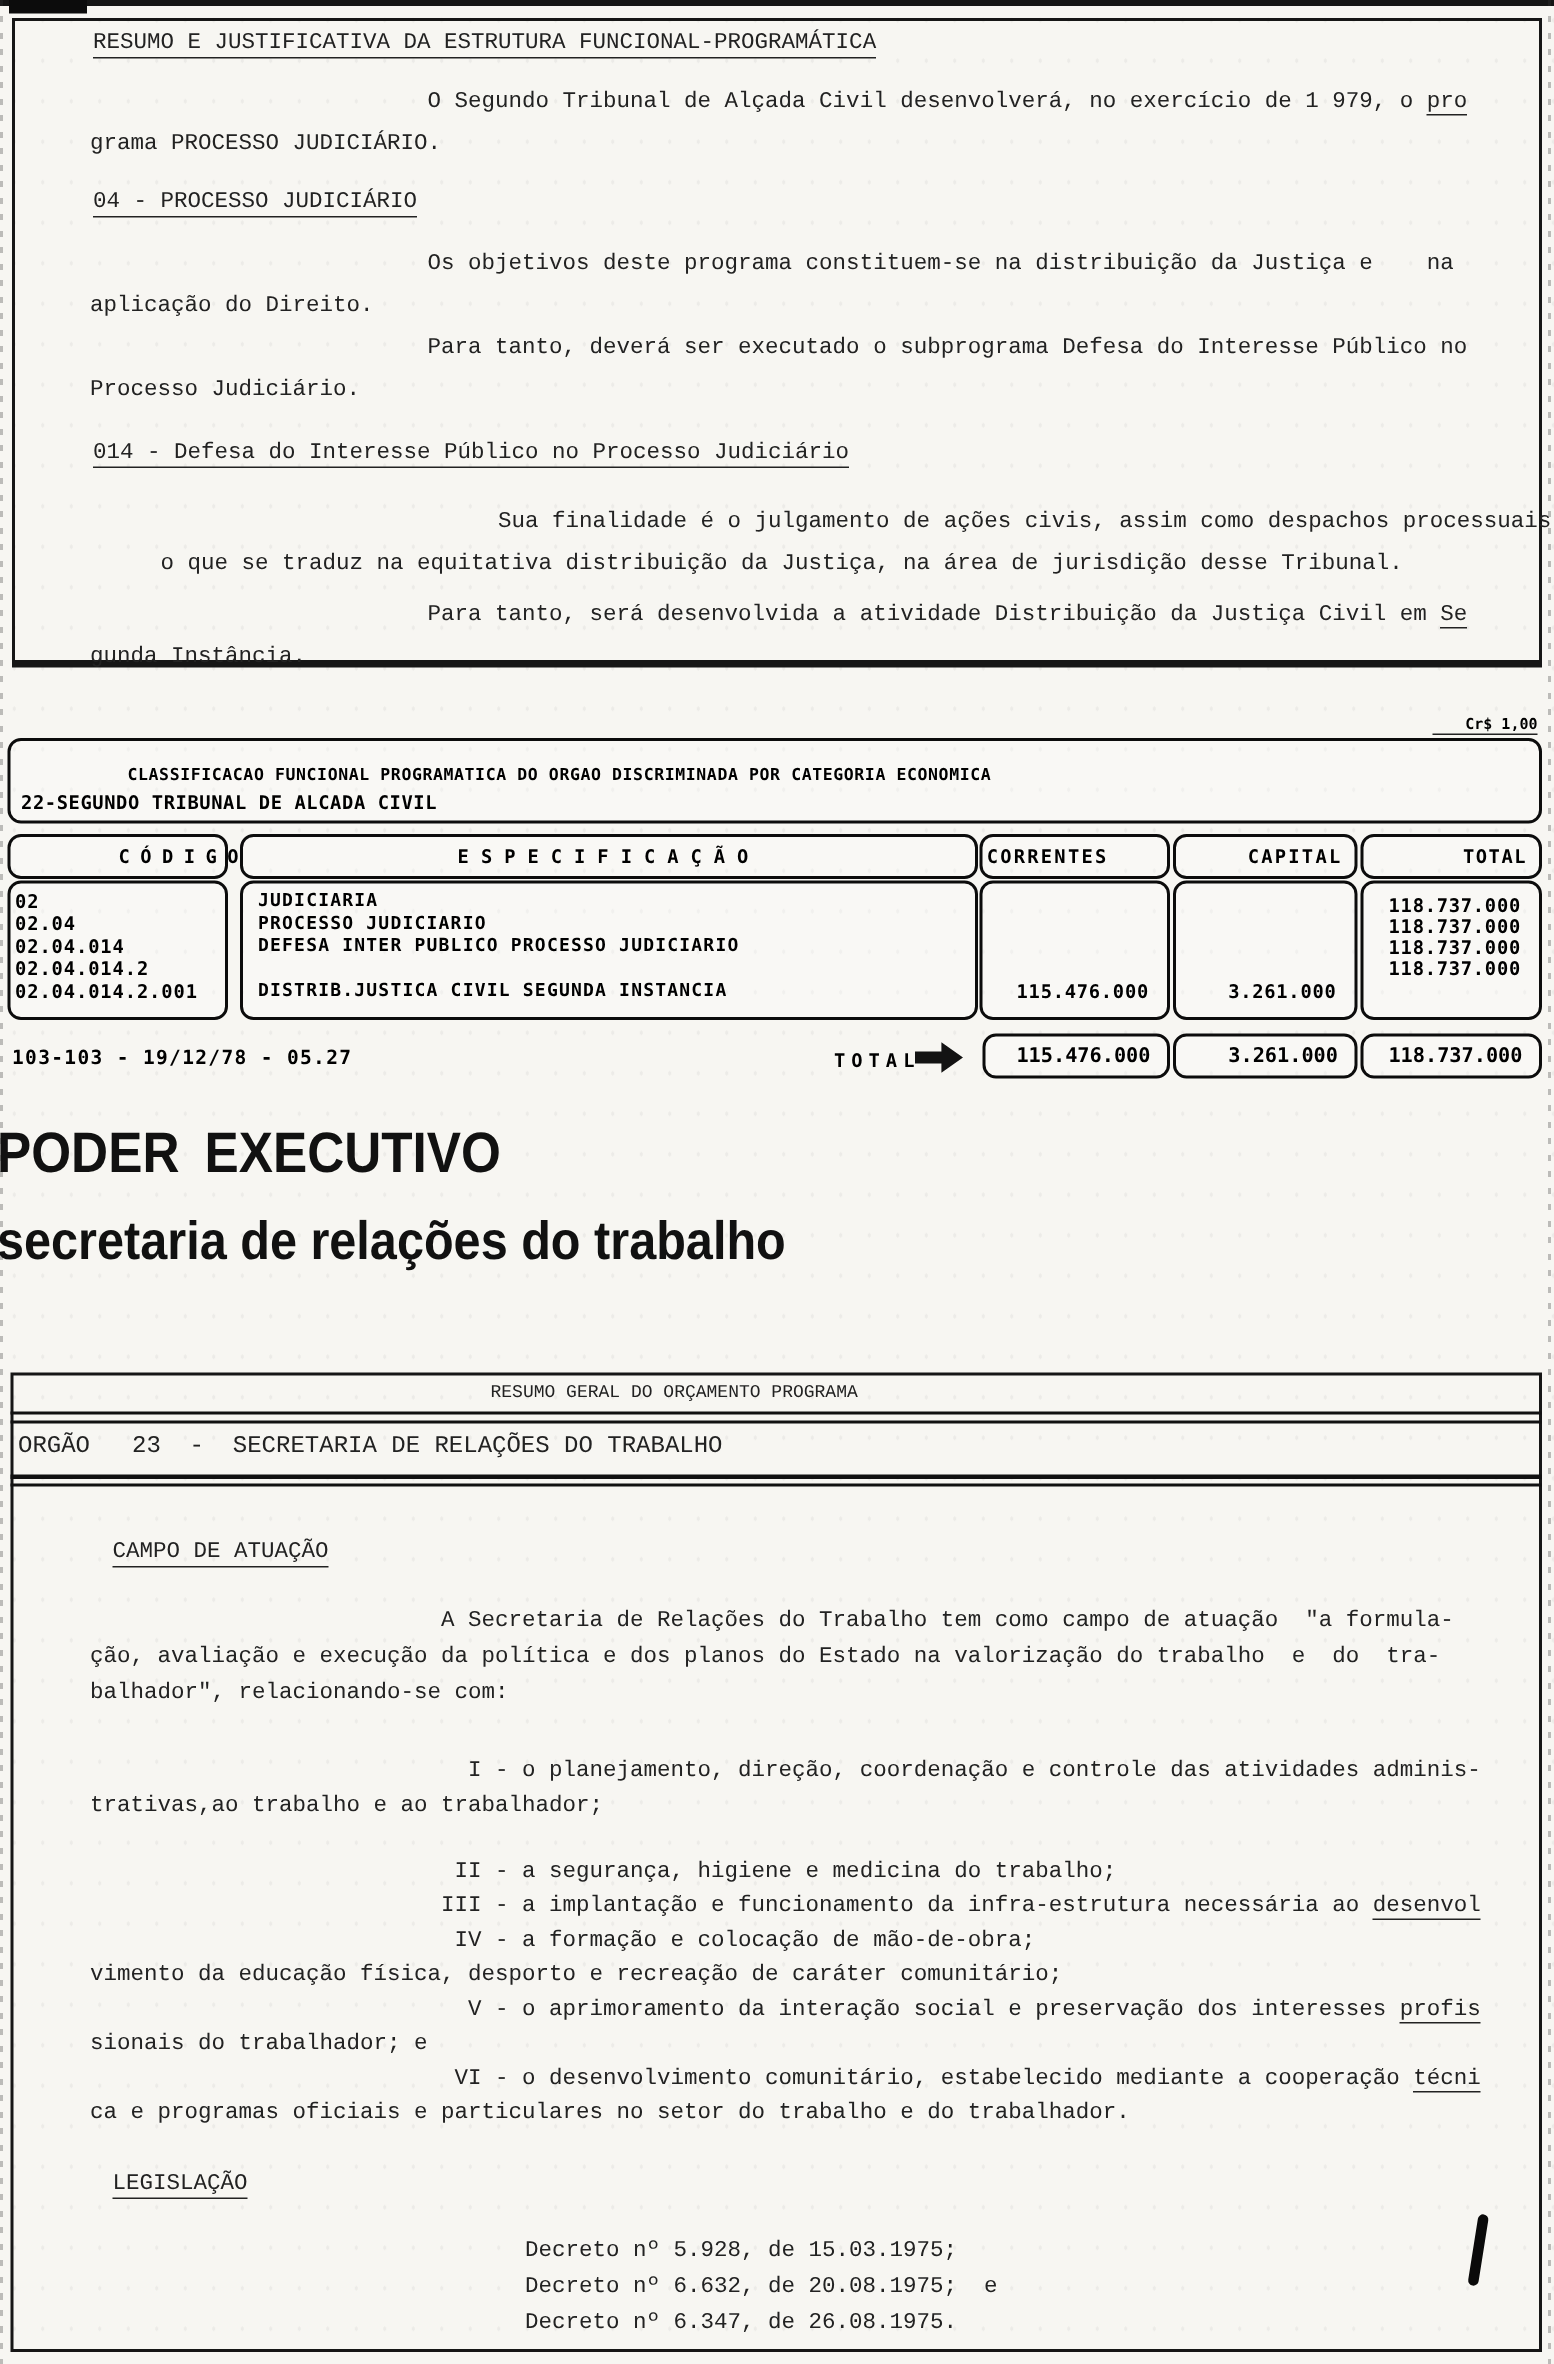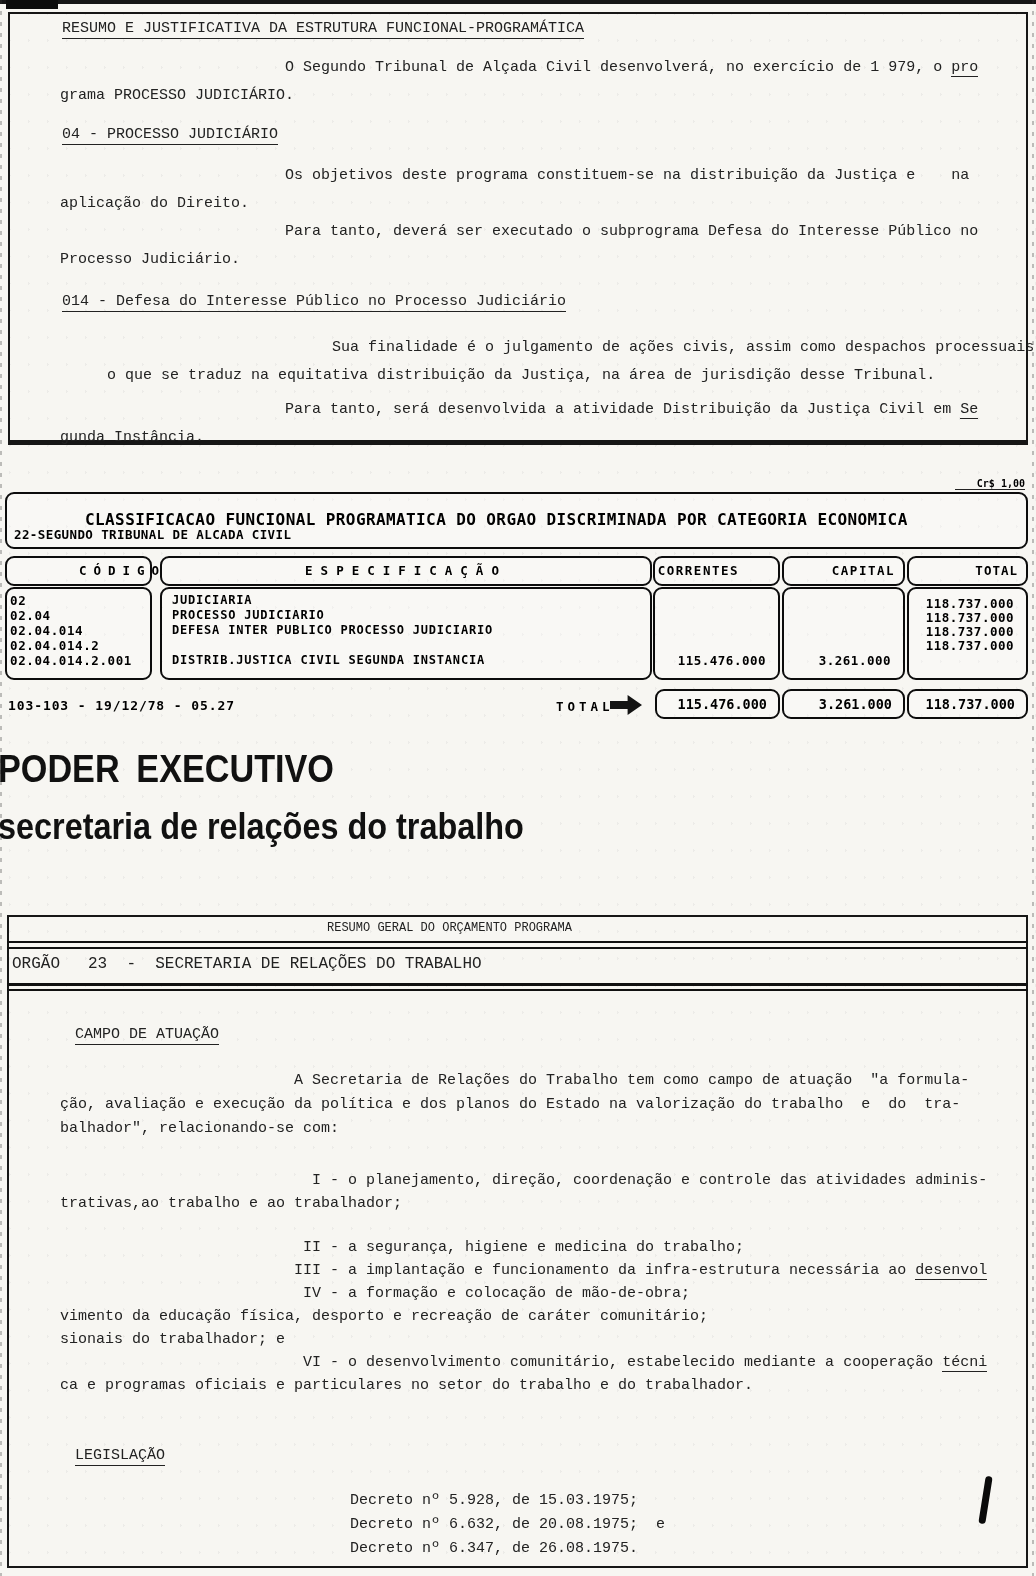--- a/index.html
+++ b/index.html
@@ -73,21 +73,21 @@
     <div class="ln">o que se traduz na equitativa distribuição da Justiça, na área de jurisdição desse Tribunal.</div>
   </div>
 <div class="abs tw lines" style="left:60px;top:396px;line-height:28px;">
     <div class="ln">                         Para tanto, será desenvolvida a atividade Distribuição da Justiça Civil em <span class="u">Se</span></div>
     <div class="ln">gunda Instância.</div>
   </div>
 
 <div class="abs prn" style="left:955px;top:478px;width:70px;font-size:10px;text-align:right;border-bottom:1px solid #222;">Cr$ 1,00</div>
 
 <div class="abs rbox" style="left:5px;top:492px;width:1019px;height:53px;"></div>
-<div class="abs prn" style="left:85px;top:510px;font-size:16px;letter-spacing:0.4px;">CLASSIFICACAO FUNCIONAL PROGRAMATICA DO ORGAO DISCRIMINADA POR CATEGORIA ECONOMICA</div>
+<div class="abs prn" style="left:85px;top:510px;font-size:11px;letter-spacing:0.4px;">CLASSIFICACAO FUNCIONAL PROGRAMATICA DO ORGAO DISCRIMINADA POR CATEGORIA ECONOMICA</div>
 <div class="abs prn" style="left:14px;top:527px;font-size:12.5px;letter-spacing:0.4px;">22-SEGUNDO TRIBUNAL DE ALCADA CIVIL</div>
 
 <div class="abs rbox" style="left:5px;top:556px;width:143px;height:26px;"></div>
 <div class="abs rbox" style="left:160px;top:556px;width:488px;height:26px;"></div>
 <div class="abs rbox" style="left:653px;top:556px;width:123px;height:26px;"></div>
 <div class="abs rbox" style="left:782px;top:556px;width:119px;height:26px;"></div>
 <div class="abs rbox" style="left:907px;top:556px;width:117px;height:26px;"></div>
 
 <div class="abs prn" style="left:5px;top:563px;width:147px;text-align:center;font-size:12.5px;letter-spacing:7px;padding-left:44px;">CÓDIGO</div>
 <div class="abs prn" style="left:160px;top:563px;width:492px;text-align:center;font-size:12.5px;letter-spacing:8px;">ESPECIFICAÇÃO</div>
@@ -172,20 +172,21 @@
   </div>
 <div class="abs tw lines" style="left:60px;top:1169px;line-height:23px;">
     <div class="ln">                            I - o planejamento, direção, coordenação e controle das atividades adminis-</div>
     <div class="ln">trativas,ao trabalho e ao trabalhador;</div>
   </div>
 <div class="abs tw lines" style="left:60px;top:1236px;line-height:23px;">
     <div class="ln">                           II - a segurança, higiene e medicina do trabalho;</div>
     <div class="ln">                          III - a implantação e funcionamento da infra-estrutura necessária ao <span class="u">desenvol</span></div>
     <div class="ln">                           IV - a formação e colocação de mão-de-obra;</div>
     <div class="ln">vimento da educação física, desporto e recreação de caráter comunitário;</div>
+    <div class="ln">                            V - o aprimoramento da interação social e preservação dos interesses <span class="u">profis</span></div>
     <div class="ln">sionais do trabalhador; e</div>
     <div class="ln">                           VI - o desenvolvimento comunitário, estabelecido mediante a cooperação <span class="u">técni</span></div>
     <div class="ln">ca e programas oficiais e particulares no setor do trabalho e do trabalhador.</div>
   </div>
 
 <div class="abs tw" style="left:75px;top:1447px;">
   <span class="uline">LEGISLAÇÃO</span>
 </div>
 <div class="abs tw lines" style="left:302px;top:1489px;line-height:24px;margin-left:48px;">
     <div class="ln">Decreto nº 5.928, de 15.03.1975;</div>

